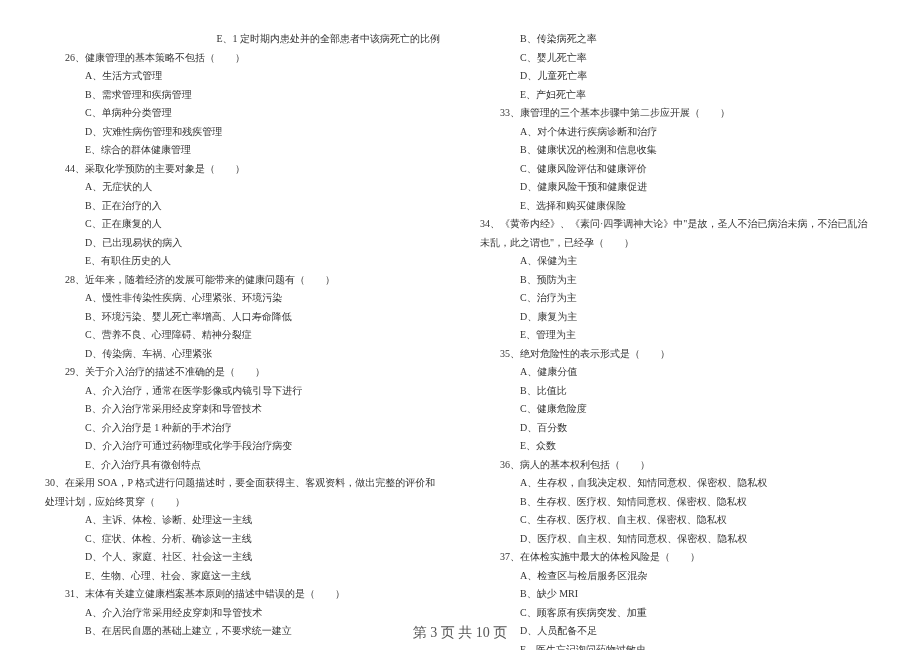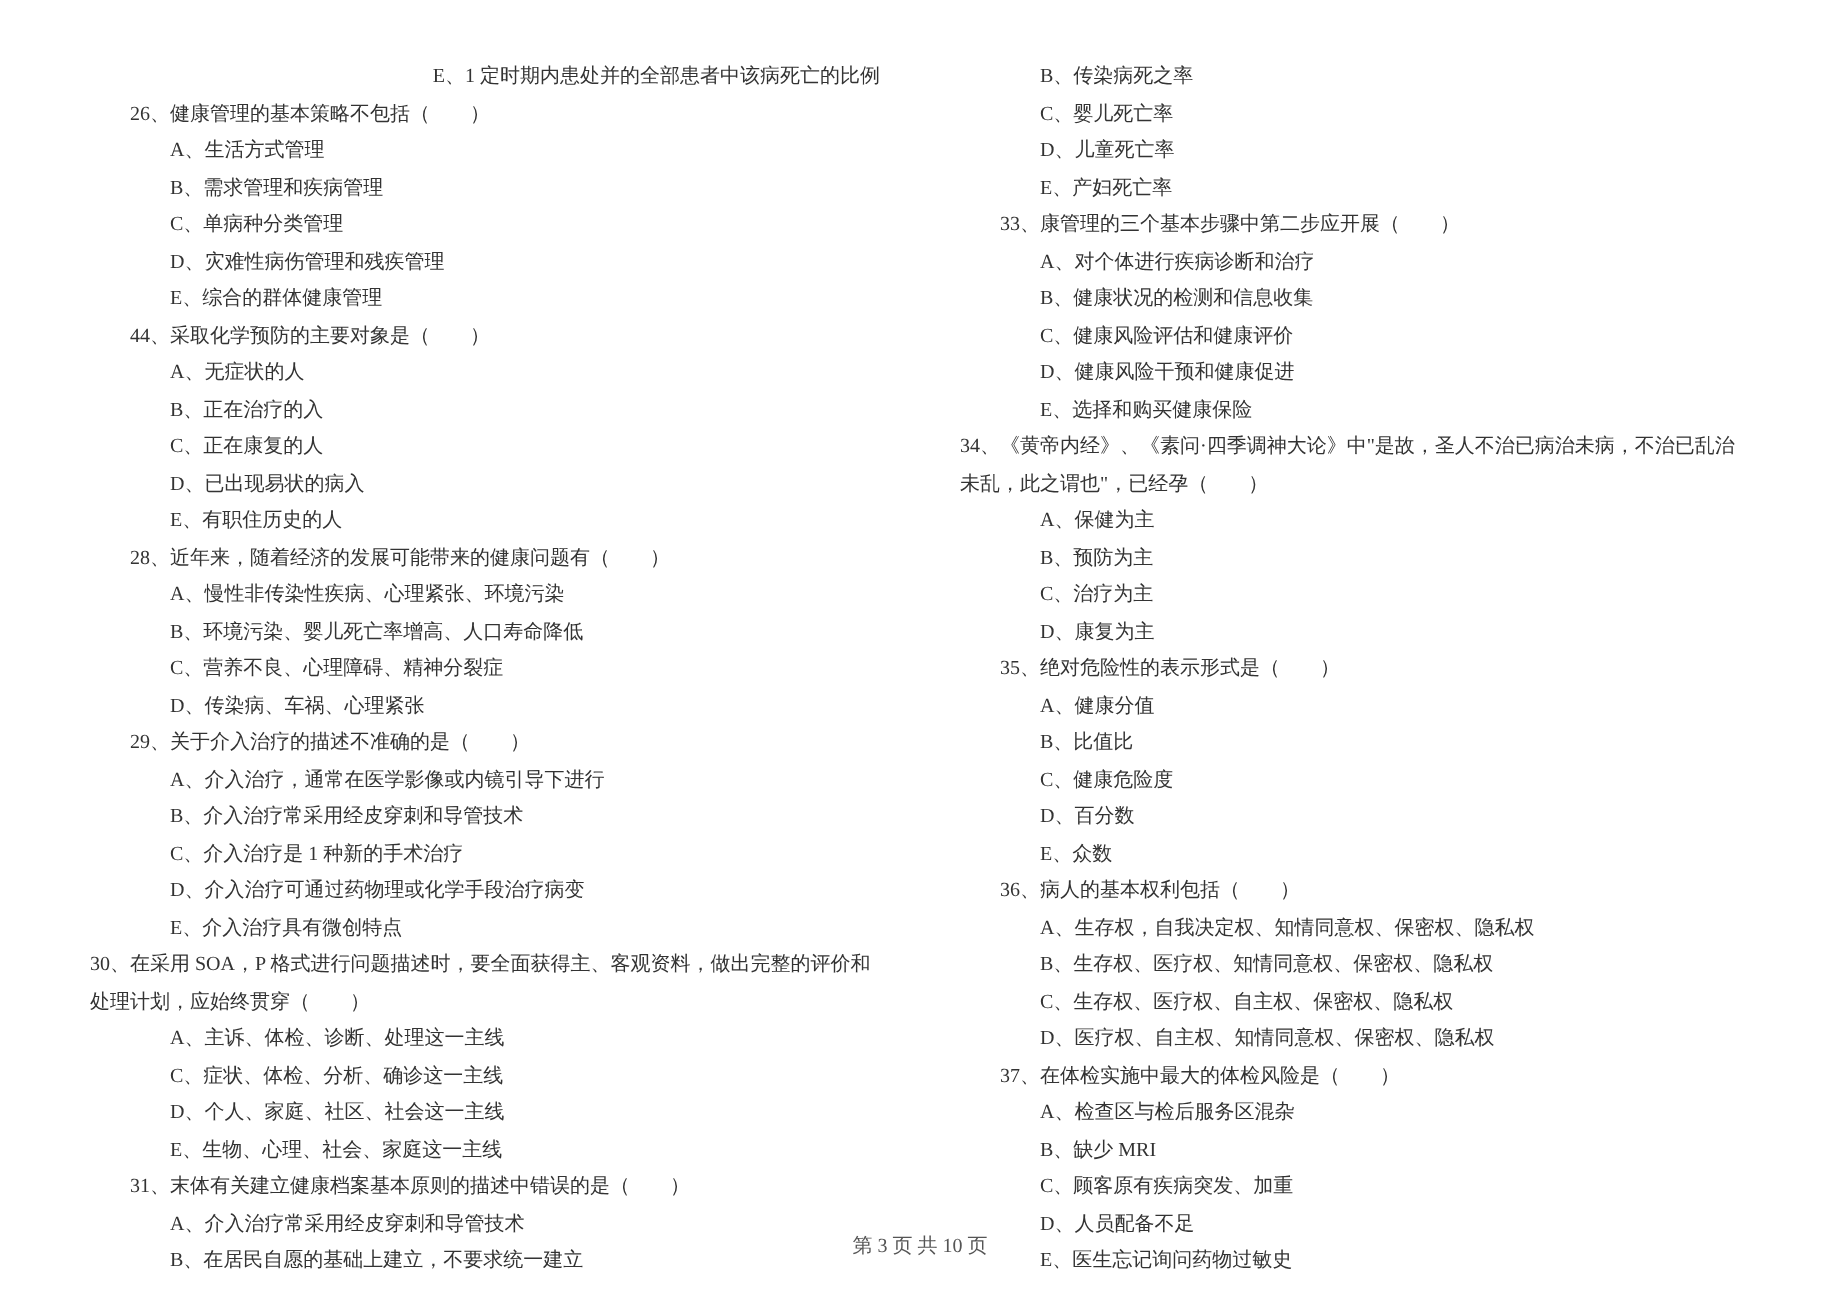--- a/index.html
+++ b/index.html
@@ -20,25 +20,25 @@
     .col {
       flex: 1;
       line-height: 1.85;
     }
     .opt-e { padding-left: 40px; text-align: right; }
     .q { padding-left: 20px; }
     .opt { padding-left: 40px; font-family: Liberation Serif, serif; }
     .q-wrap { padding-left: 0; }
     .footer {
       position: absolute;
-      bottom: 20px;
+      bottom: 8px;
       left: 0;
       width: 100%;
       text-align: center;
-      font-size: 10px;
+      font-size: 14px;
       color: #555;
     }
   </style>
 </head>
 <body>
 
 <div class="columns">
   <div class="col">
     <div class="opt-e">E、1 定时期内患处并的全部患者中该病死亡的比例</div>
 
@@ -92,20 +92,21 @@
     <div class="opt">B、健康状况的检测和信息收集</div>
     <div class="opt">C、健康风险评估和健康评价</div>
     <div class="opt">D、健康风险干预和健康促进</div>
     <div class="opt">E、选择和购买健康保险</div>
 
     <div class="q-wrap">34、《黄帝内经》、《素问·四季调神大论》中"是故，圣人不治已病治未病，不治已乱治未乱，此之谓也"，已经孕（　　）</div>
     <div class="opt">A、保健为主</div>
     <div class="opt">B、预防为主</div>
     <div class="opt">C、治疗为主</div>
     <div class="opt">D、康复为主</div>
+    <div class="opt">E、管理为主</div>
 
     <div class="q">35、绝对危险性的表示形式是（　　）</div>
     <div class="opt">A、健康分值</div>
     <div class="opt">B、比值比</div>
     <div class="opt">C、健康危险度</div>
     <div class="opt">D、百分数</div>
     <div class="opt">E、众数</div>
 
     <div class="q">36、病人的基本权利包括（　　）</div>
     <div class="opt">A、生存权，自我决定权、知情同意权、保密权、隐私权</div>

